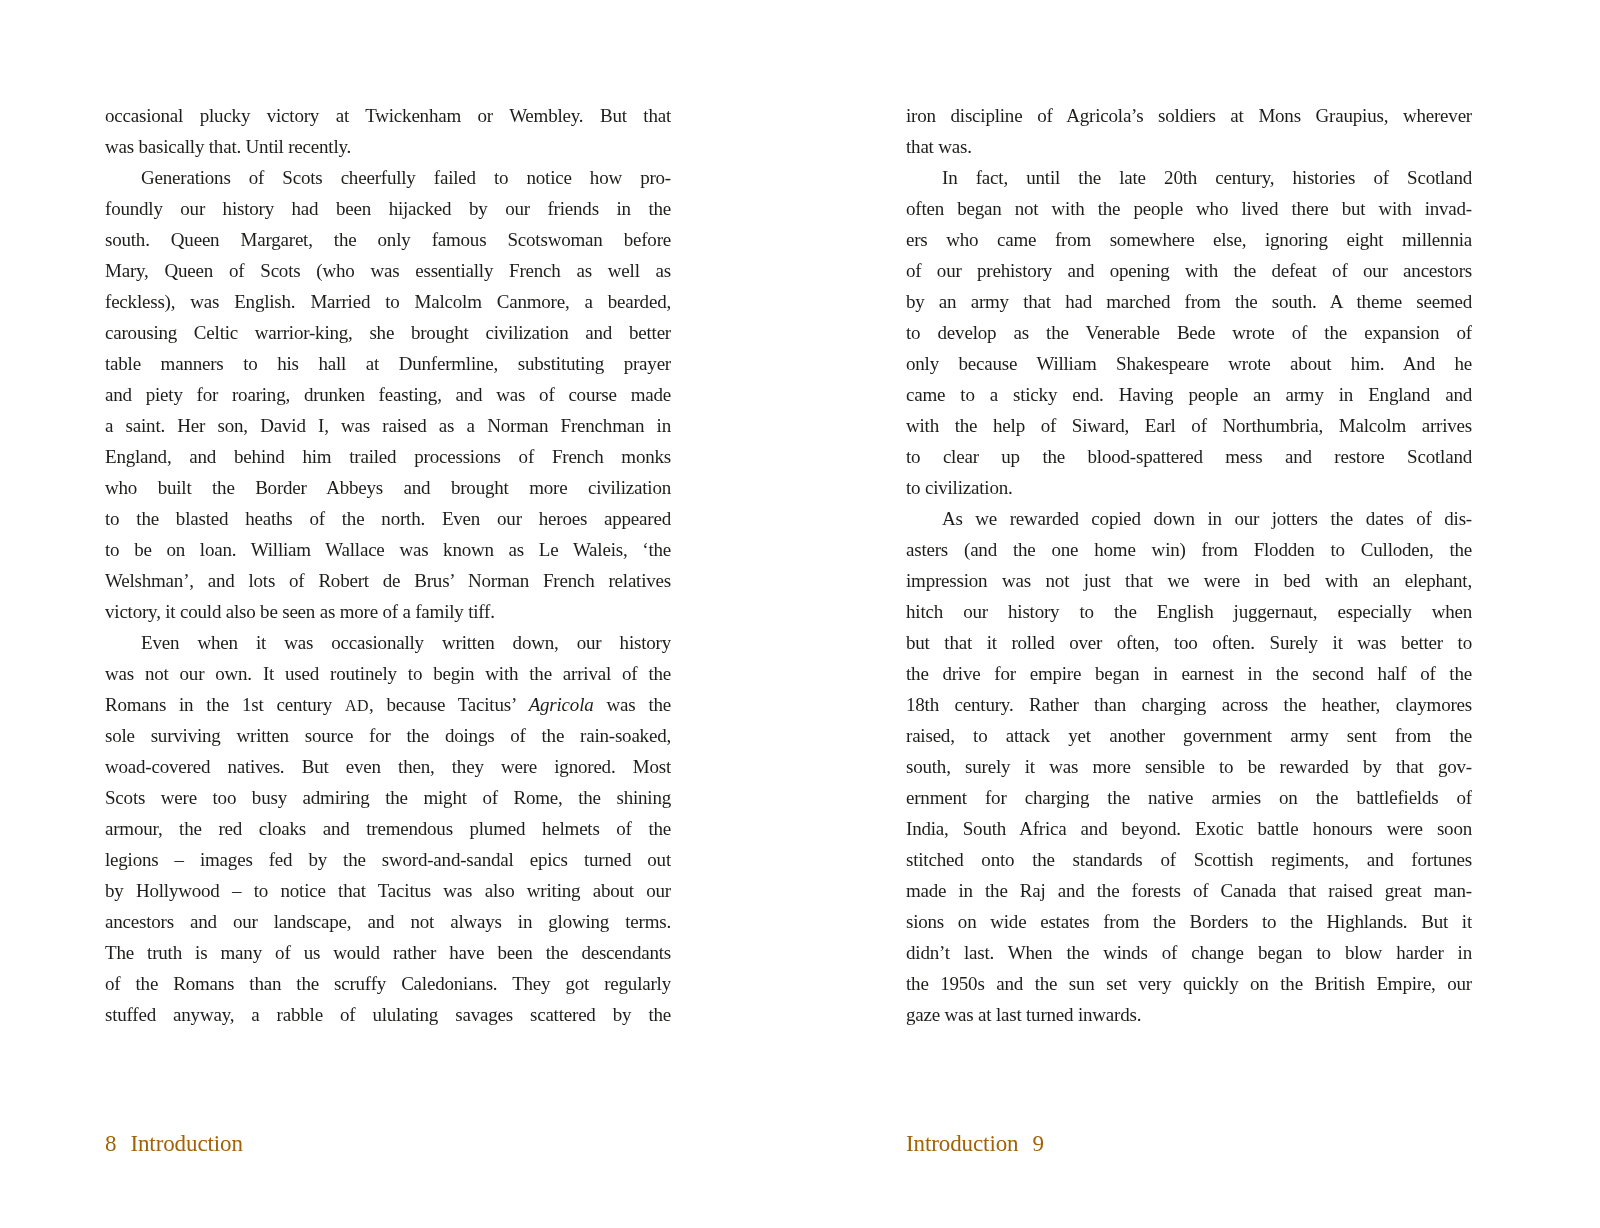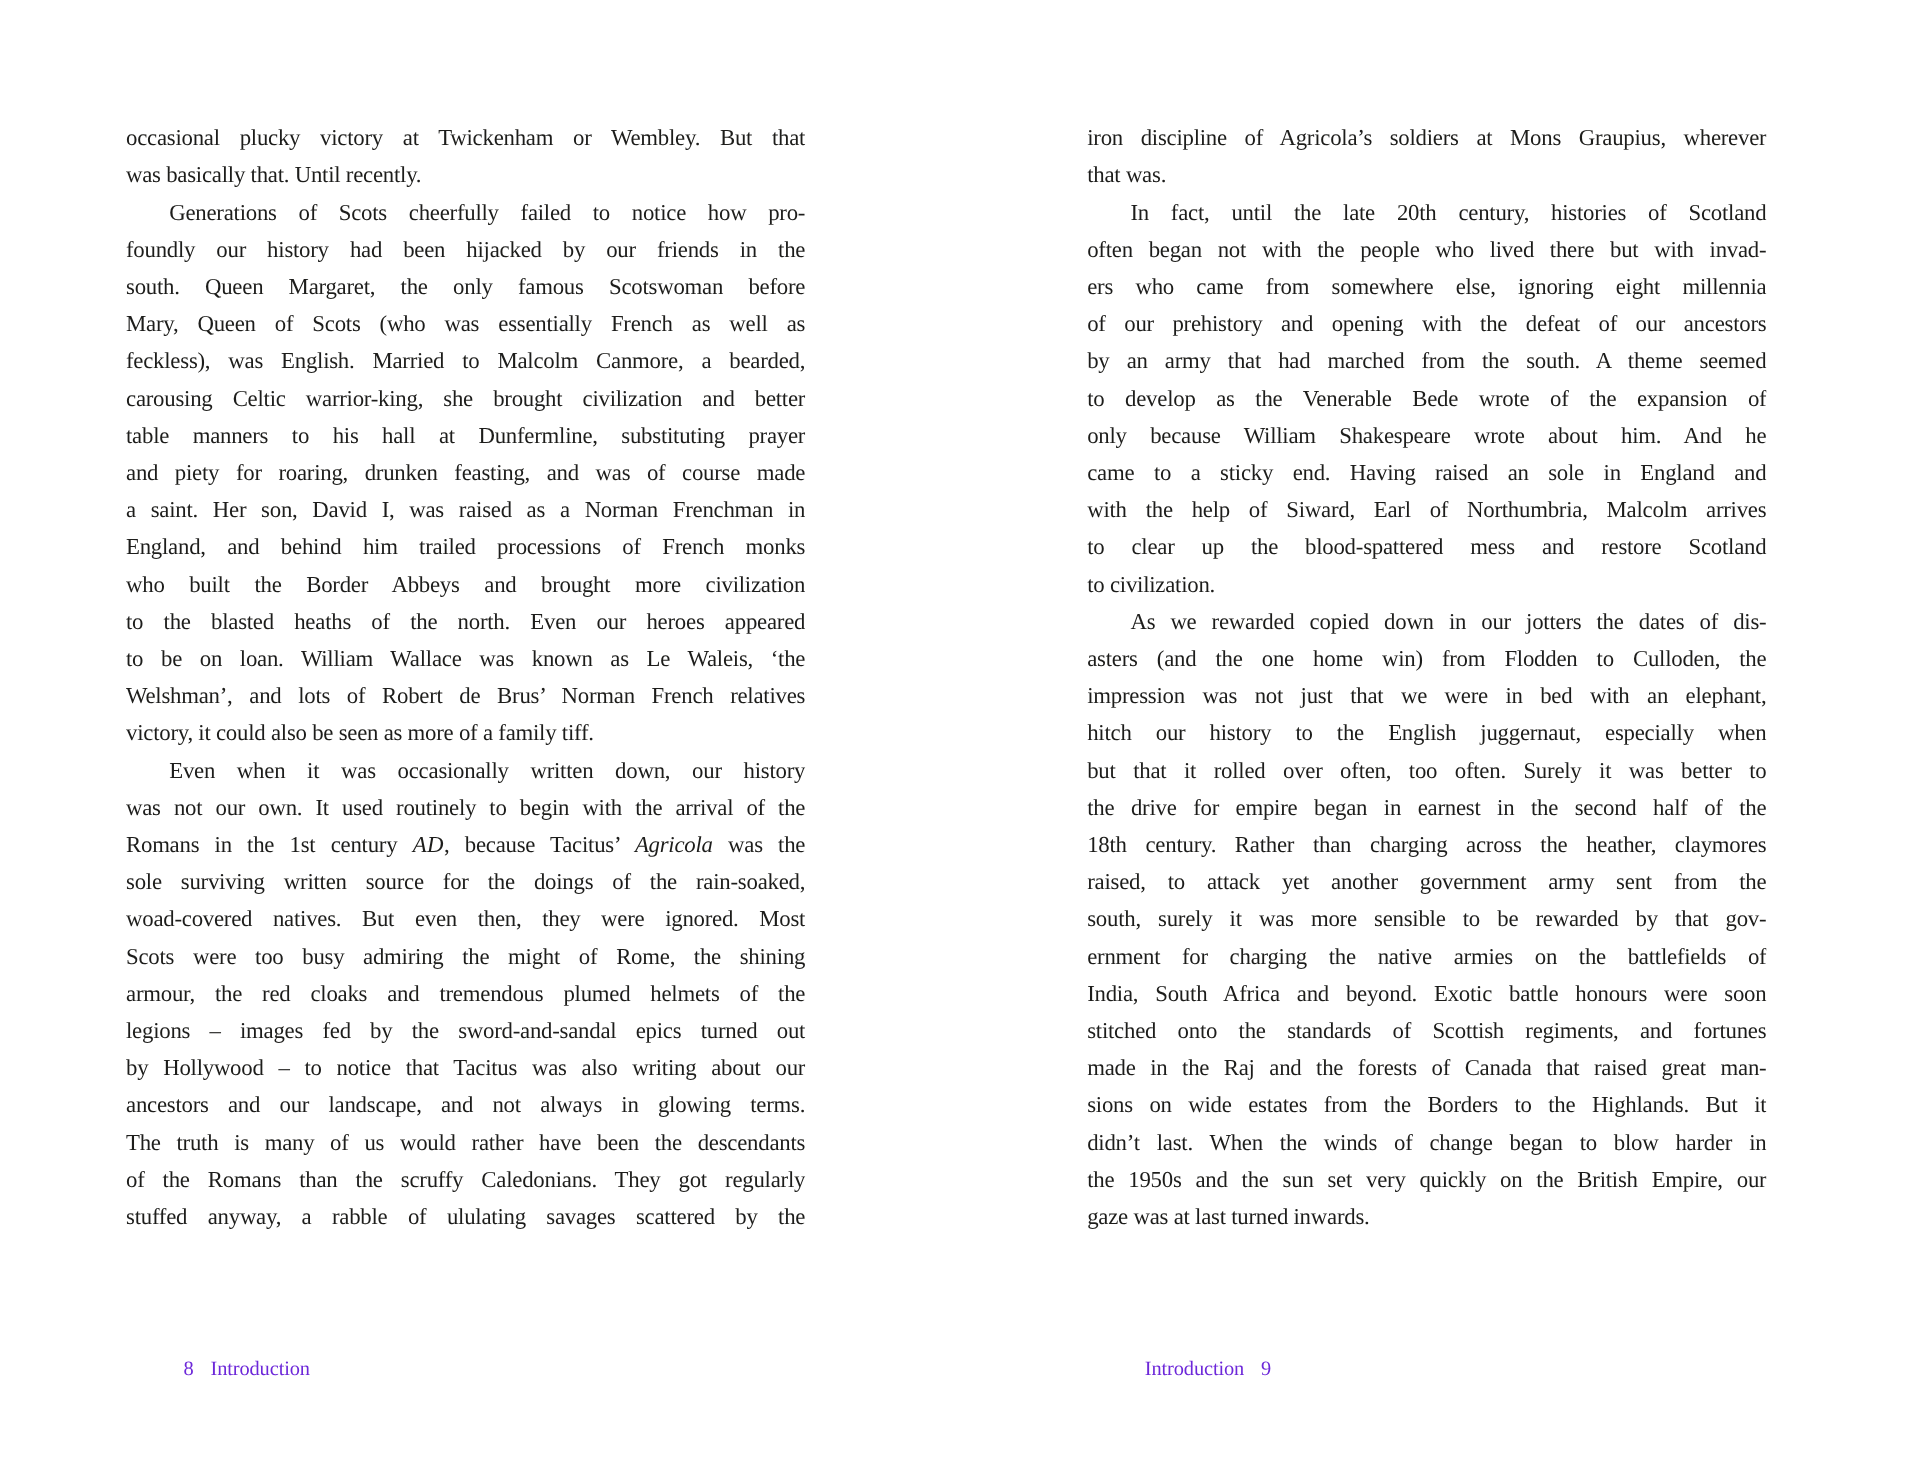--- a/index.html
+++ b/index.html
@@ -29,29 +29,28 @@
   .col-left  { left: 105px; }
   .col-right { left: 906px; }
   .line {
     height: 31px;
     overflow: hidden;
     text-align: justify;
     text-align-last: justify;
   }
   .line.end { text-align-last: left; }
   .line.indent { text-indent: 36px; }
-  .sc { font-size: 19px; letter-spacing: 0.4px; font-style: italic; }
+  .sc { font-size: 16px; letter-spacing: 0.4px; }
   .it { font-style: italic; }
   .footer {
     position: absolute;
     top: 1131px;
-    font-size: 17px;
-    color: #6d28d9;
+    font-size: 23px;
+    color: #a16207;
     letter-spacing: -0.1px;
-    margin-left: 48px;
   }
   .footer-left { left: 105px; }
   .footer-right { left: 906px; width: 566px; }
   .footer-left .num { margin-right: 14px; }
   .footer-right .sect { margin-right: 14px; }
 </style>
 </head>
 <body>
 
 <div class="spread">
@@ -98,21 +97,21 @@
     <div class="text-col col-right">
       <div class="line">iron discipline of Agricola’s soldiers at Mons Graupius, wherever</div>
       <div class="line end">that was.</div>
       <div class="line indent">In fact, until the late 20th century, histories of Scotland</div>
       <div class="line">often began not with the people who lived there but with invad-</div>
       <div class="line">ers who came from somewhere else, ignoring eight millennia</div>
       <div class="line">of our prehistory and opening with the defeat of our ancestors</div>
       <div class="line">by an army that had marched from the south. A theme seemed</div>
       <div class="line">to develop as the Venerable Bede wrote of the expansion of</div>
       <div class="line">only because William Shakespeare wrote about him. And he</div>
-      <div class="line">came to a sticky end. Having raised an sole in England and</div>
+      <div class="line">came to a sticky end. Having people an army in England and</div>
       <div class="line">with the help of Siward, Earl of Northumbria, Malcolm arrives</div>
       <div class="line">to clear up the blood-spattered mess and restore Scotland</div>
       <div class="line end">to civilization.</div>
       <div class="line indent">As we rewarded copied down in our jotters the dates of dis-</div>
       <div class="line">asters (and the one home win) from Flodden to Culloden, the</div>
       <div class="line">impression was not just that we were in bed with an elephant,</div>
       <div class="line">hitch our history to the English juggernaut, especially when</div>
       <div class="line">but that it rolled over often, too often. Surely it was better to</div>
       <div class="line">the drive for empire began in earnest in the second half of the</div>
       <div class="line">18th century. Rather than charging across the heather, claymores</div>

